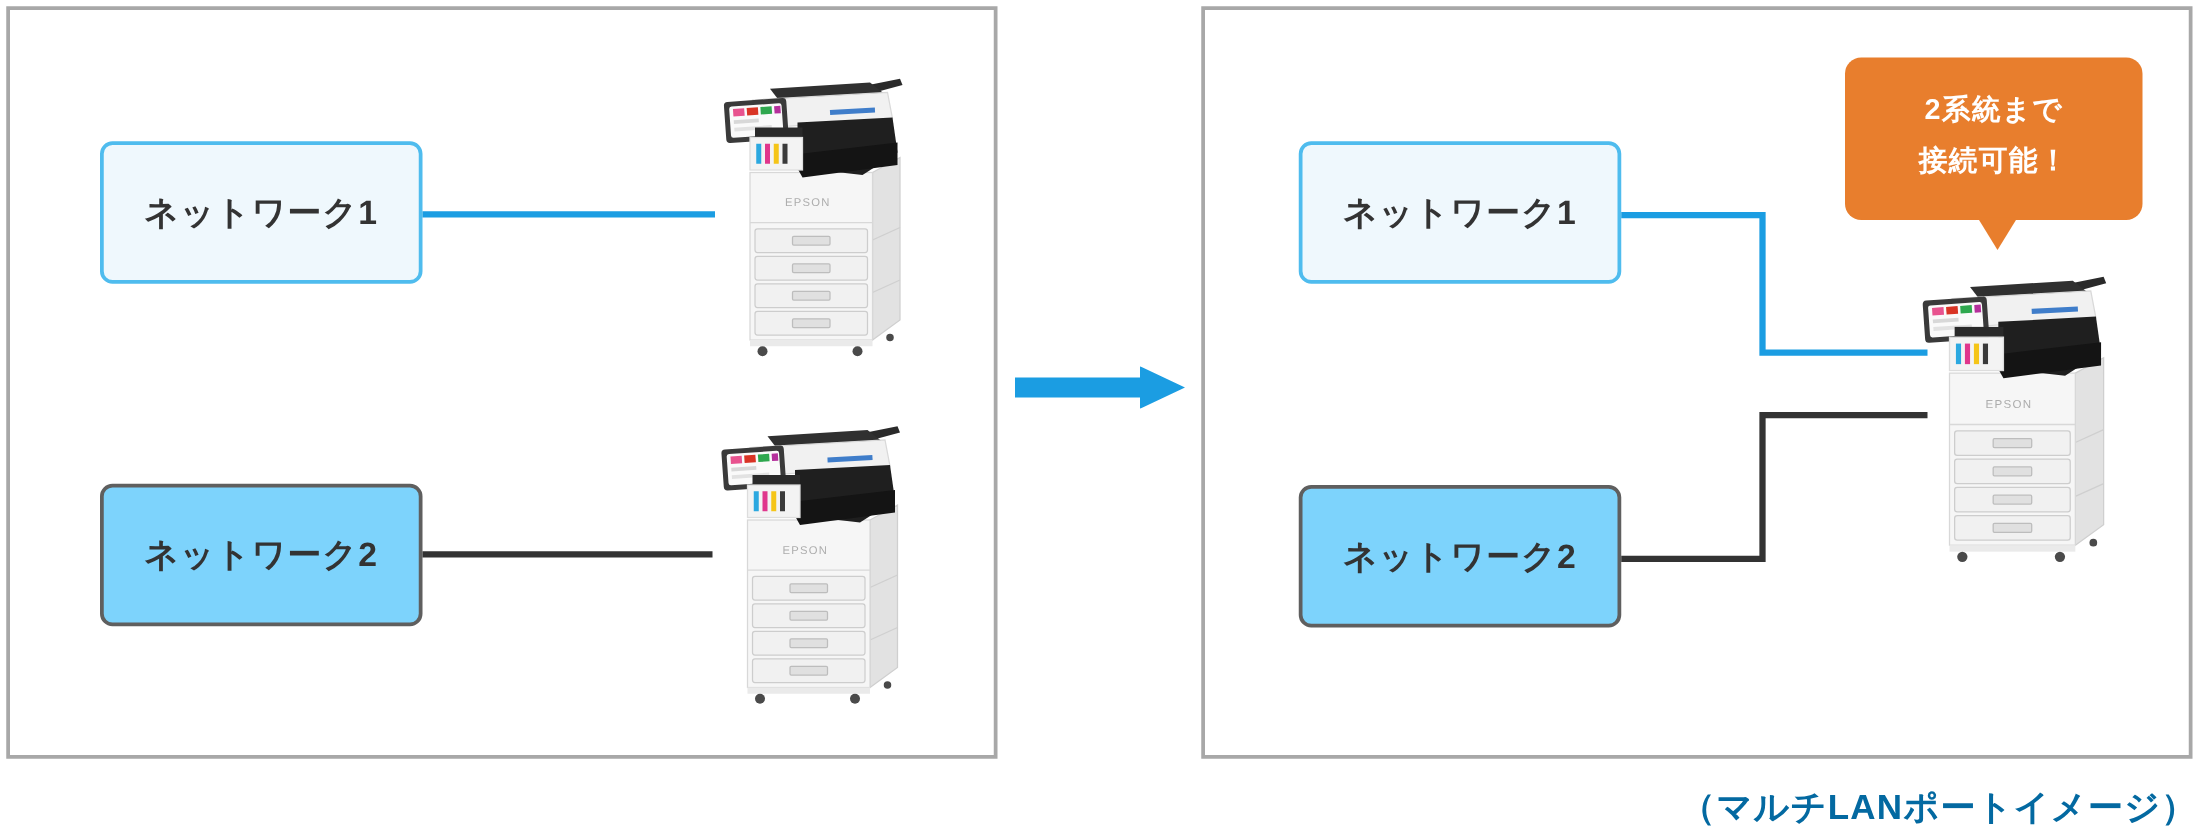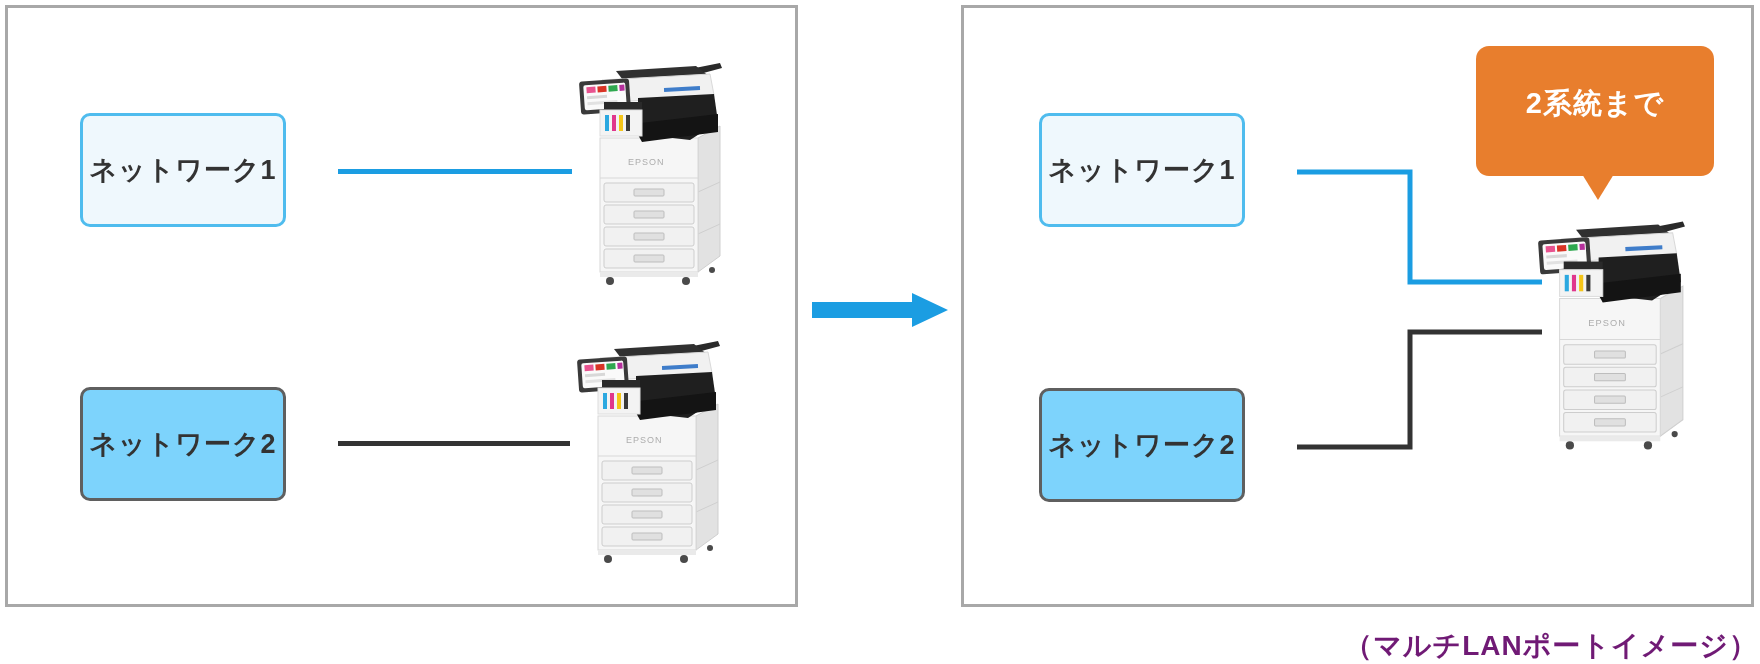--- a/index.html
+++ b/index.html
@@ -7,47 +7,47 @@
     position:relative;width:1760px;height:664px;background:#ffffff;
     font-family:"Liberation Sans","DejaVu Sans",sans-serif;overflow:hidden;
   }
   .panel{
     position:absolute;top:5px;height:602px;background:#ffffff;
     border:3px solid #a8a8a8;box-sizing:border-box;
   }
   .panel.before{left:5px;width:793px;}
   .panel.after{left:961px;width:793px;}
   .netbox{
-    position:absolute;width:206px;height:114px;border-radius:10px;
+    position:absolute;width:258px;height:114px;border-radius:10px;
     display:flex;align-items:center;justify-content:center;
     font-size:27px;font-weight:bold;color:#333333;letter-spacing:1px;
     box-sizing:border-box;
   }
   .netbox.blue{border:3px solid #4fbcee;background:#eff8fd;}
   .netbox.gray{border:3px solid #5f5f5f;background:#7dd3fc;}
   .hline{position:absolute;height:5px;}
   .hline.blue{background:#1b9de2;}
   .hline.dark{background:#333333;}
   .cablesvg{position:absolute;overflow:visible;}
   .printer{position:absolute;width:146px;height:225px;}
   .callout{
     position:absolute;left:512px;top:38px;width:238px;height:130px;
     background:#e87e2d;border-radius:13px;color:#ffffff;font-weight:bold;
-    font-size:29px;line-height:41px;text-align:center;box-sizing:border-box;
-    padding-top:37px;letter-spacing:1px;
+    font-size:23px;line-height:41px;text-align:center;box-sizing:border-box;
+    padding-top:21px;letter-spacing:1px;
   }
   .callout-tail{
     position:absolute;left:618px;top:166px;width:0;height:0;
     border-left:16px solid transparent;border-right:16px solid transparent;
     border-top:26px solid #e87e2d;
   }
   .arrow{position:absolute;left:812px;top:293px;}
   .caption{
     position:absolute;right:2px;top:627px;font-size:28px;font-weight:bold;
-    color:#701a75;letter-spacing:1px;white-space:nowrap;
+    color:#0369a1;letter-spacing:1px;white-space:nowrap;
   }
 </style>
 </head>
 <body>
 
 <div class="page">
 
   <div class="panel before">
 
     <div class="netbox blue" style="left:72px;top:105px;">
@@ -171,20 +171,21 @@
     <svg class="cablesvg" style="left:333px;top:158px;" width="250" height="130" viewBox="0 0 250 130">
       <path d="M0,6 H113 V116 H245" fill="none" stroke="#1b9de2" stroke-width="5"></path>
     </svg>
 
     <svg class="cablesvg" style="left:333px;top:320px;" width="250" height="135" viewBox="0 0 250 135">
       <path d="M0,119 H113 V4 H245" fill="none" stroke="#333333" stroke-width="5"></path>
     </svg>
 
     <div class="callout">
       <div>2系統まで</div>
+      <div>接続可能！</div>
     </div>
     <div class="callout-tail"></div>
 
     <svg class="printer" style="left:573px;top:212px;width:150px;height:232px;" viewBox="0 0 146 225">
       <polygon points="112,7 142,1 144,6 118,13" fill="#2a2a2a"></polygon>
       <polygon points="38,9 118,4 132,15 48,22" fill="#303030"></polygon>
       <polygon points="24,18 132,12 136,33 26,41" fill="#f1f1f1" stroke="#d9d9d9" stroke-width="1"></polygon>
       <rect x="86" y="25" width="36" height="4" fill="#3f7dca" transform="rotate(-3 104 27)"></rect>
       <g transform="rotate(-4 26 34)">
         <rect x="2" y="18" width="50" height="33" rx="3" fill="#3a3a3a"></rect>

